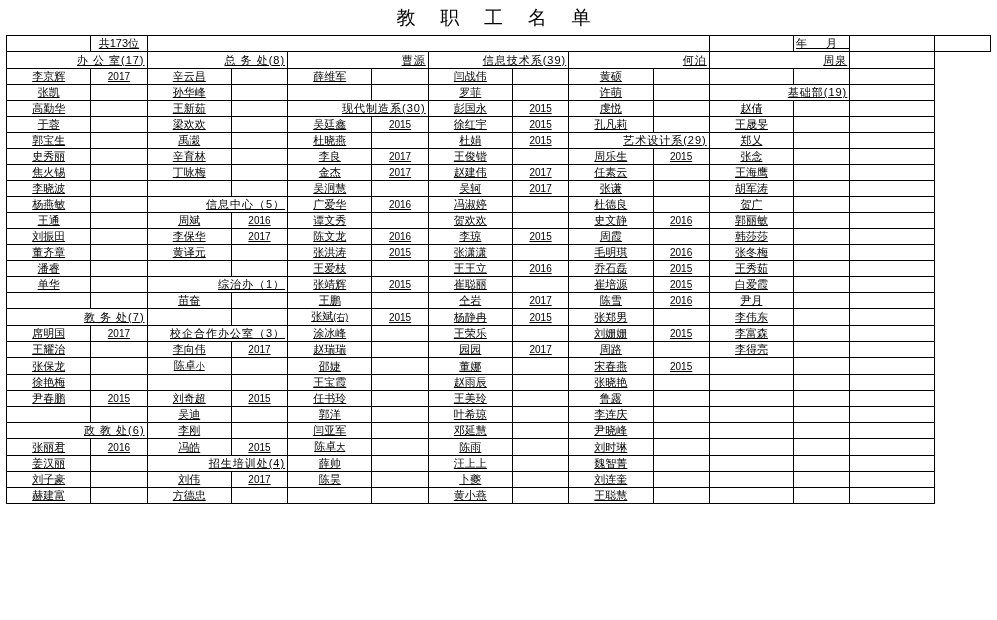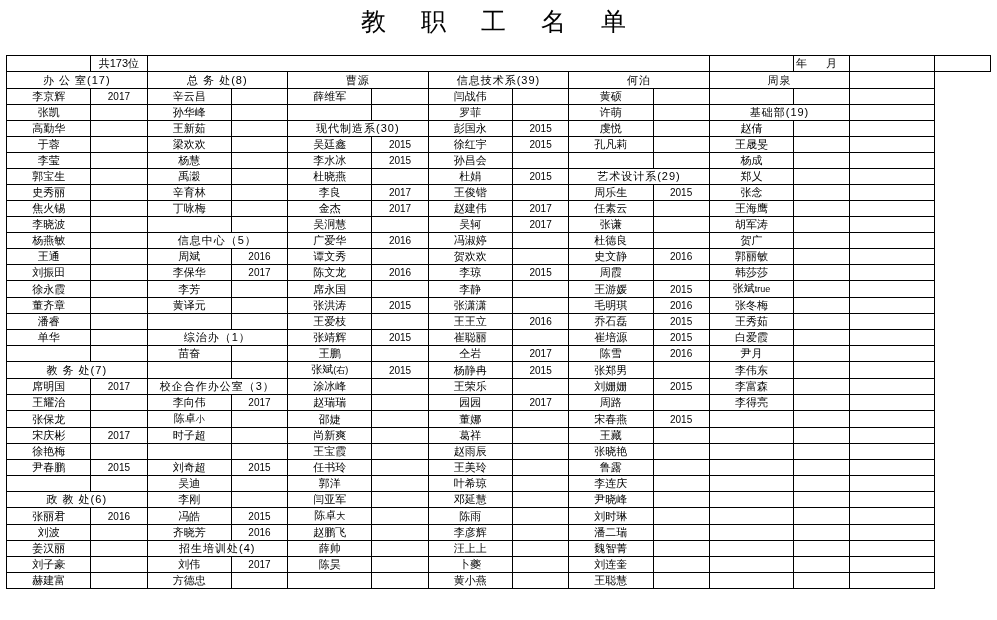--- a/index.html
+++ b/index.html
@@ -5,45 +5,46 @@
   html,body{margin:0;padding:0;}
   body{
     width:997px;height:620px;
     background:#fff;
     font-family:"Liberation Sans","DejaVu Sans",sans-serif;
     color:#000;
     overflow:hidden;
   }
   .title{
     text-align:center;
-    font-size:25px;
+    font-size:19px;
     letter-spacing:10px;
     padding-top:5px;
     padding-bottom:4px;
-    font-family:Liberation Mono, monospace;
+    font-family:Liberation Serif, serif;
   }
   table{
     border-collapse:collapse;
     table-layout:fixed;
     width:985px;
-    margin:13px auto;
+    margin:0 auto;
     font-size:11px;
+    text-decoration:underline;
   }
   td{
     border:1px solid #000;
     height:15px;
     line-height:15px;
     padding:0 2px;
     overflow:hidden;
     white-space:nowrap;
     text-align:center;
   }
   td.name{text-align:center;}
   td.year{text-align:center;font-size:10px;}
-  td.grp{text-align:center;letter-spacing:1px;}
+  td.grp{text-align:right;letter-spacing:1px;}
   .hdr-row td{height:16px;}
   .small{font-size:9px;}
 </style>
 </head>
 <body>
 
 <div class="title">教 职 工 名 单</div>
 
 <table>
   <colgroup>
@@ -133,35 +134,20 @@
         <td class="year">2015</td>
         <td class="name">徐红宇</td>
         <td class="year">2015</td>
         <td class="name">孔凡莉</td>
         <td class="year"></td>
         <td class="name">王晟旻</td>
         <td class="year"></td>
         <td></td>
       </tr>
       <tr>
-        <td class="name">李莹</td>
-        <td class="year"></td>
-        <td class="name">杨慧</td>
-        <td class="year"></td>
-        <td class="name">李水冰</td>
-        <td class="year">2015</td>
-        <td class="name">孙昌会</td>
-        <td class="year"></td>
-        <td class="name"></td>
-        <td class="year"></td>
-        <td class="name">杨成</td>
-        <td class="year"></td>
-        <td></td>
-      </tr>
-      <tr>
         <td class="name">郭宝生</td>
         <td class="year"></td>
         <td class="name">禹濲</td>
         <td class="year"></td>
         <td class="name">杜晓燕</td>
         <td class="year"></td>
         <td class="name">杜娟</td>
         <td class="year">2015</td>
         <td class="grp" colspan="2">艺术设计系(29)</td>
         <td class="name">郑乂</td>
@@ -251,35 +237,20 @@
         <td class="year">2016</td>
         <td class="name">李琼</td>
         <td class="year">2015</td>
         <td class="name">周霞</td>
         <td class="year"></td>
         <td class="name">韩莎莎</td>
         <td class="year"></td>
         <td></td>
       </tr>
       <tr>
-        <td class="name">徐永霞</td>
-        <td class="year"></td>
-        <td class="name">李芳</td>
-        <td class="year"></td>
-        <td class="name">席永国</td>
-        <td class="year"></td>
-        <td class="name">李静</td>
-        <td class="year"></td>
-        <td class="name">王游媛</td>
-        <td class="year">2015</td>
-        <td class="name">张斌<span class="small">true</span></td>
-        <td class="year"></td>
-        <td></td>
-      </tr>
-      <tr>
         <td class="name">董齐章</td>
         <td class="year"></td>
         <td class="name">黄译元</td>
         <td class="year"></td>
         <td class="name">张洪涛</td>
         <td class="year">2015</td>
         <td class="name">张潇潇</td>
         <td class="year"></td>
         <td class="name">毛明琪</td>
         <td class="year">2016</td>
@@ -383,35 +354,20 @@
         <td class="year"></td>
         <td class="name">董娜</td>
         <td class="year"></td>
         <td class="name">宋春燕</td>
         <td class="year">2015</td>
         <td class="name"></td>
         <td class="year"></td>
         <td></td>
       </tr>
       <tr>
-        <td class="name">宋庆彬</td>
-        <td class="year">2017</td>
-        <td class="name">时子超</td>
-        <td class="year"></td>
-        <td class="name">尚新爽</td>
-        <td class="year"></td>
-        <td class="name">葛祥</td>
-        <td class="year"></td>
-        <td class="name">王藏</td>
-        <td class="year"></td>
-        <td class="name"></td>
-        <td class="year"></td>
-        <td></td>
-      </tr>
-      <tr>
         <td class="name">徐艳梅</td>
         <td class="year"></td>
         <td class="name"></td>
         <td class="year"></td>
         <td class="name">王宝霞</td>
         <td class="year"></td>
         <td class="name">赵雨辰</td>
         <td class="year"></td>
         <td class="name">张晓艳</td>
         <td class="year"></td>
@@ -466,35 +422,20 @@
       <tr>
         <td class="name">张丽君</td>
         <td class="year">2016</td>
         <td class="name">冯皓</td>
         <td class="year">2015</td>
         <td class="name">陈卓<span class="small">大</span></td>
         <td class="year"></td>
         <td class="name">陈雨</td>
         <td class="year"></td>
         <td class="name">刘时琳</td>
-        <td class="year"></td>
-        <td class="name"></td>
-        <td class="year"></td>
-        <td></td>
-      </tr>
-      <tr>
-        <td class="name">刘波</td>
-        <td class="year"></td>
-        <td class="name">齐晓芳</td>
-        <td class="year">2016</td>
-        <td class="name">赵鹏飞</td>
-        <td class="year"></td>
-        <td class="name">李彦辉</td>
-        <td class="year"></td>
-        <td class="name">潘二瑞</td>
         <td class="year"></td>
         <td class="name"></td>
         <td class="year"></td>
         <td></td>
       </tr>
       <tr>
         <td class="name">姜汉丽</td>
         <td class="year"></td>
         <td class="grp" colspan="2">招生培训处(4)</td>
         <td class="name">薛帅</td>

